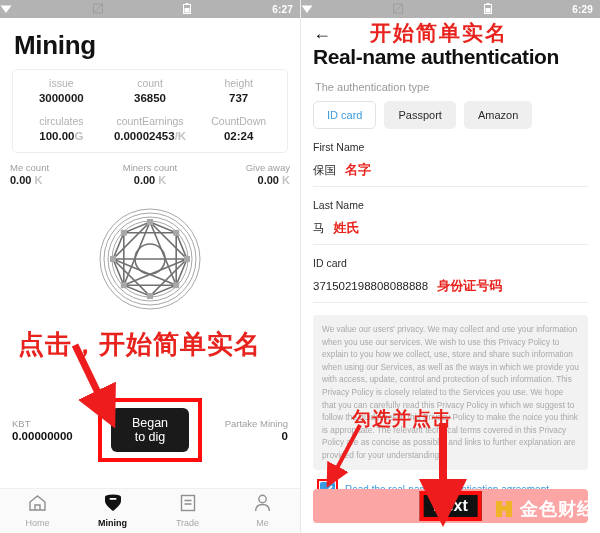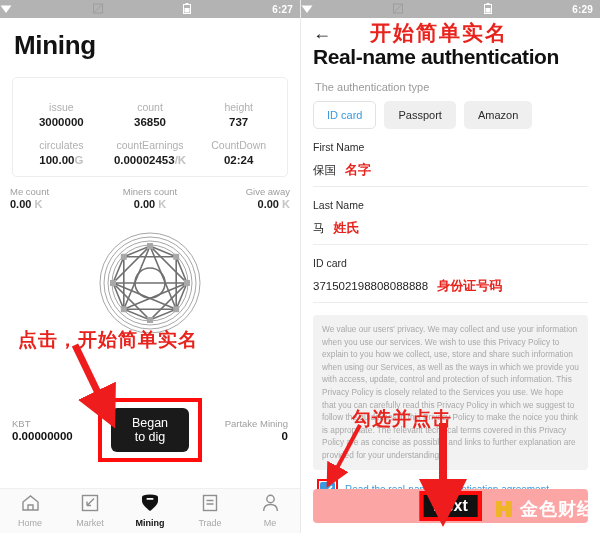--- a/index.html
+++ b/index.html
@@ -22,22 +22,22 @@
   }
   .sb-time { font-size:10px; color:#ffffff; font-weight:600; letter-spacing:.2px; }
   .sb-ico { display:block; }
 
   
   .page-title {
     font-size:26px; font-weight:bold; color:#121212;
     padding:12px 0 0 14px; letter-spacing:-0.3px;
   }
   .stat-card {
-    margin:16px 12px 0 12px; border:1px solid #ededed; border-radius:5px;
-    padding:23px 4px 10px 4px; background:#fff;
+    margin:8px 12px 0 12px; border:1px solid #ededed; border-radius:5px;
+    padding:7px 4px 10px 4px; background:#fff;
   }
   .stat-row { display:flex; }
   .stat-row + .stat-row { margin-top:11px; }
   .stat-cell { flex:1; text-align:center; }
   .stat-label { font-size:10.5px; color:#b0b0b0; margin-bottom:3px; }
   .stat-value { font-size:11.5px; font-weight:bold; color:#1a1a1a; }
   .stat-value .unit { color:#c0c0c0; font-weight:bold; }
 
   .mini-row { display:flex; margin:9px 10px 0 10px; }
   .mini-cell { flex:1; }
@@ -117,21 +117,21 @@
 
   .watermark {
     position:absolute; right:4px; bottom:12px; display:flex;
     align-items:center; gap:5px; z-index:6;
   }
   .wm-text { color:#fff; font-size:18px; font-weight:bold; letter-spacing:1px;
              font-family:"DejaVu Sans", sans-serif; }
 
   
   .anno { position:absolute; color:#e8221c; font-weight:bold; z-index:10; white-space:nowrap; }
-  .anno-left-top { left:18px; top:327px; font-size:19px; letter-spacing:1px; }
+  .anno-left-top { left:18px; top:327px; font-size:26px; letter-spacing:1px; }
   .anno-right-top { left:370px; top:19px; font-size:21px; letter-spacing:2px; }
   .anno-tick { left:352px; top:406px; font-size:19px; letter-spacing:1px; }
   svg.overlay { position:absolute; left:0; top:0; width:600px; height:533px;
                 pointer-events:none; z-index:9; }
 </style>
 </head>
 <body>
 
 <div class="screens">
 
@@ -254,29 +254,20 @@
     <div class="bottom-nav">
       <div class="nav-item">
         <span>
           <svg width="19" height="18" viewBox="0 0 19 18" fill="none" stroke="#8f8f8f" stroke-width="1.4">
             <path d="M2 8 L9.5 2 L17 8 L17 16 L2 16 Z"></path>
               <path d="M7 16 L7 11 L12 11 L12 16"></path>
           </svg>
         </span>
         <span class="nav-label">Home</span>
       </div>
-      <div class="nav-item">
-        <span>
-          <svg width="18" height="18" viewBox="0 0 18 18" fill="none" stroke="#8f8f8f" stroke-width="1.4">
-            <rect x="1.5" y="1.5" width="15" height="15"></rect>
-            <path d="M13 4.5 L6 11.5 M6 11.5 L10 11.5 M6 11.5 L6 7.5"></path>
-          </svg>
-        </span>
-        <span class="nav-label">Market</span>
-      </div>
       <div class="nav-item active">
         <span>
           <svg width="20" height="18" viewBox="0 0 20 18">
             <path d="M2 3 Q2 0.5 10 0.5 Q18 0.5 18 3 L18 7 Q18 11 10 17 Q2 11 2 7 Z" fill="#111111"></path>
             <rect x="6.5" y="4" width="7" height="1.8" rx="0.9" fill="#ffffff"></rect>
           </svg>
         </span>
         <span class="nav-label">Mining</span>
       </div>
       <div class="nav-item">

